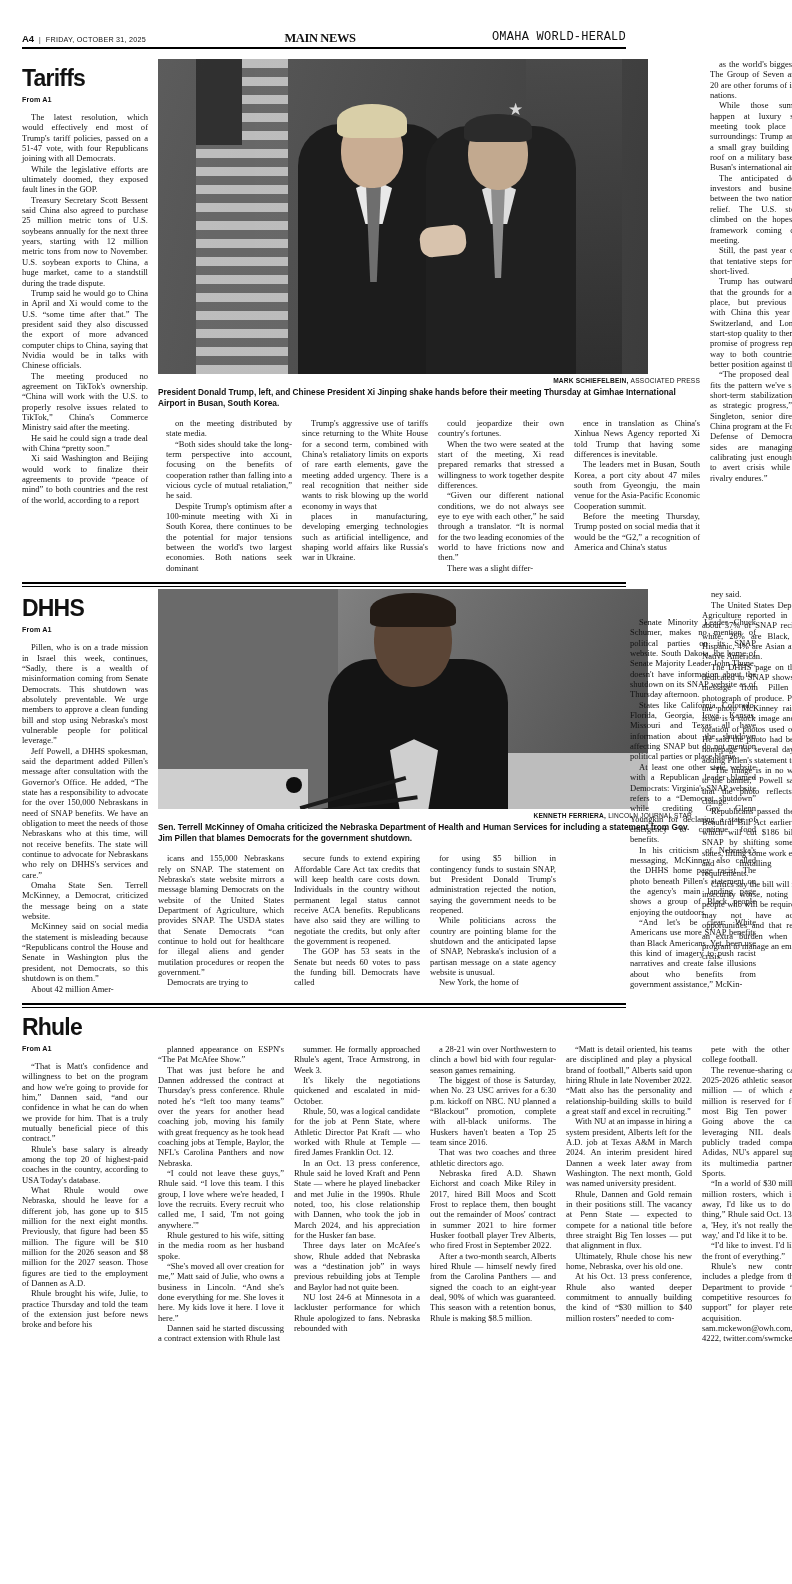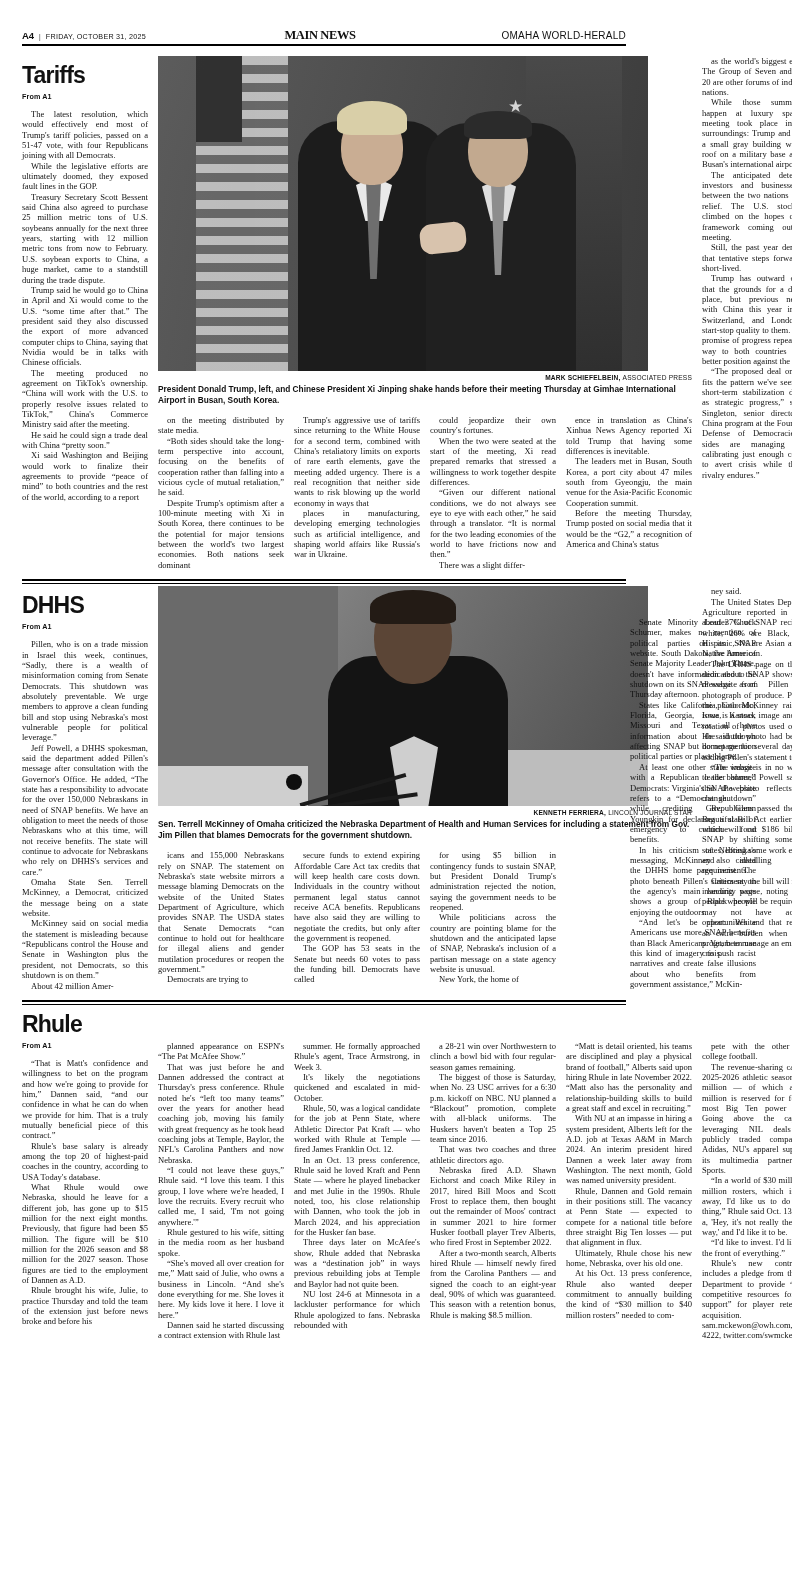--- a/index.html
+++ b/index.html
@@ -16,21 +16,21 @@
 
   
   .masthead { display:flex; align-items:flex-end; justify-content:space-between;
               border-bottom: 2.2px solid #000; padding-bottom: 3px; }
   .mh-left { display:flex; align-items:baseline; gap:5px; font-family:"Liberation Sans", sans-serif; }
   .mh-page { font-weight:bold; font-size:9.5px; letter-spacing:-0.2px; }
   .mh-sep { font-size:8px; color:#555; }
   .mh-date { font-size:7.2px; letter-spacing:0.25px; }
   .mh-center { font-family:Liberation Serif, serif; font-weight:bold; font-size:12.5px;
                letter-spacing:-0.4px; position:absolute; left:0; right:8px; text-align:center; bottom:3px; }
-  .mh-right { font-family:Liberation Sans, sans-serif; font-size:10px; letter-spacing:0.25px; }
+  .mh-right { font-family:Liberation Mono, monospace; font-size:12px; letter-spacing:0.25px; }
   .masthead-wrap { position:relative; }
 
   
   .section { margin-top: 10px; }
   .rule-double { border-top: 2.2px solid #000; margin-top:9px; padding-top:2px; }
   .rule-double-inner { border-top: 0.9px solid #000; }
 
   .headline { font-family:"Liberation Sans", sans-serif; font-weight:bold;
               font-size:23px; letter-spacing:-0.8px; line-height:1; margin:8px 0 5px 0; }
   .fromline { font-family:"Liberation Sans", sans-serif; font-weight:bold;
@@ -132,21 +132,21 @@
     <div class="mh-center">MAIN NEWS</div>
   </div>
 
   <div class="section">
     <div class="cols">
       <div class="col">
         <div class="headline">Tariffs</div>
         <div class="fromline">From A1</div>
         <p class="body">The latest resolution, which would effectively end most of Trump's tariff policies, passed on a 51-47 vote, with four Republicans joining with all Democrats.</p>
         <p class="body">While the legislative efforts are ultimately doomed, they exposed fault lines in the GOP.</p>
-        <p class="body">Treasury Secretary Scott Bessent said China also agreed to purchase 25 million metric tons of U.S. soybeans annually for the next three years, starting with 12 million metric tons from now to February. U.S. soybean exports to China, a huge market, came to a standstill during the trade dispute.</p>
+        <p class="body">Treasury Secretary Scott Bessent said China also agreed to purchase 25 million metric tons of U.S. soybeans annually for the next three years, starting with 12 million metric tons from now to November. U.S. soybean exports to China, a huge market, came to a standstill during the trade dispute.</p>
         <p class="body">Trump said he would go to China in April and Xi would come to the U.S. “some time after that.” The president said they also discussed the export of more advanced computer chips to China, saying that Nvidia would be in talks with Chinese officials.</p>
         <p class="body">The meeting produced no agreement on TikTok's ownership. “China will work with the U.S. to properly resolve issues related to TikTok,” China's Commerce Ministry said after the meeting.</p>
         <p class="body">He said he could sign a trade deal with China “pretty soon.”</p>
         <p class="body">Xi said Washington and Beijing would work to finalize their agreements to provide “peace of mind” to both countries and the rest of the world, according to a report</p>
       </div>
 
       <div style="flex:0 0 490px;">
         <div class="photo photo-block ph1">
           <div class="wall"></div>
           <div class="flagA">
@@ -166,21 +166,21 @@
             <div class="hairL"></div>
           <div class="headR"></div>
             <div class="hairR"></div>
           <div class="hands"></div>
         </div>
         <div class="credit">
           <span>MARK SCHIEFELBEIN</span><span>, </span><span class="pub">ASSOCIATED PRESS</span>
         </div>
         <div class="caption">President Donald Trump, left, and Chinese President Xi Jinping shake hands before their meeting Thursday at Gimhae International Airport in Busan, South Korea.</div>
 
-        <div class="photo-row" style="margin-top:9px;">
+        <div class="photo-row" style="margin-top:9px;margin-left:8px;">
           <div class="col">
             <p class="body">on the meeting distributed by state media.</p>
             <p class="body">“Both sides should take the long-term perspective into account, focusing on the benefits of cooperation rather than falling into a vicious cycle of mutual retaliation,” he said.</p>
             <p class="body">Despite Trump's optimism after a 100-minute meeting with Xi in South Korea, there continues to be the potential for major tensions between the world's two largest economies. Both nations seek dominant</p>
           </div>
           <div class="col">
             <p class="body">Trump's aggressive use of tariffs since returning to the White House for a second term, combined with China's retaliatory limits on exports of rare earth elements, gave the meeting added urgency. There is a real recognition that neither side wants to risk blowing up the world economy in ways that</p>
             <p class="body">places in manufacturing, developing emerging technologies such as artificial intelligence, and shaping world affairs like Russia's war in Ukraine.</p>
           </div>
           <div class="col">

